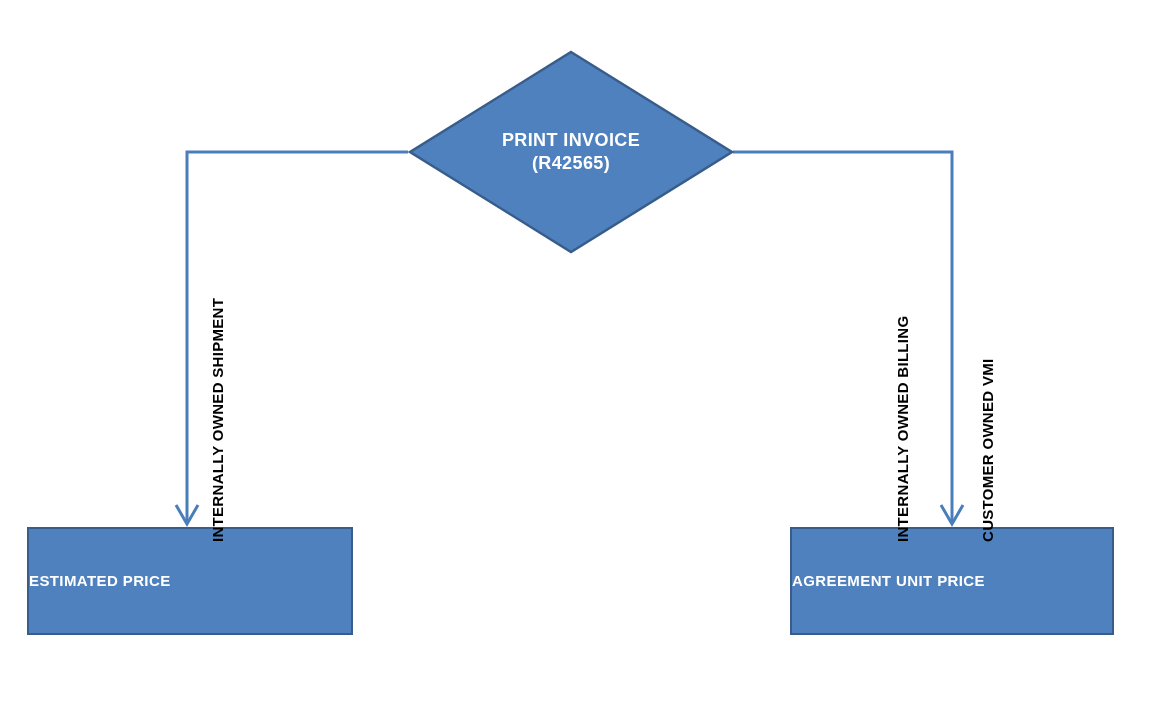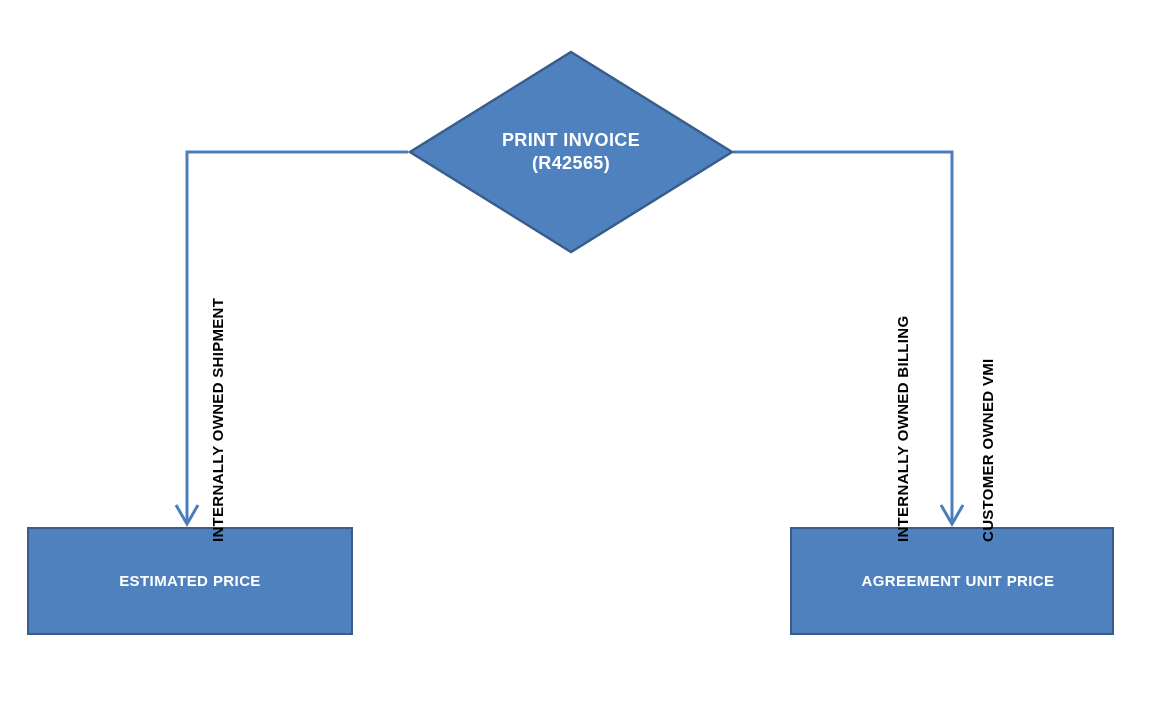--- a/index.html
+++ b/index.html
@@ -20,21 +20,21 @@
   }
 
   
   .node-box {
     position: absolute;
     box-sizing: border-box;
     background: #4E81BD;
     border: 2px solid #385D8A;
     display: flex;
     align-items: center;
-    justify-content: center;
+    justify-content: flex-start;
   }
   .node-box .node-label {
     color: #FFFFFF;
     font-weight: bold;
     font-size: 15px;
     letter-spacing: 0.4px;
     text-align: center;
     line-height: 1.25;
     white-space: nowrap;
   }
@@ -43,21 +43,20 @@
     left: 27px;
     top: 527px;
     width: 326px;
     height: 108px;
   }
   #box-agreement-unit-price {
     left: 790px;
     top: 527px;
     width: 324px;
     height: 108px;
-    padding-left: 12px;
   }
 
   
   #decision-print-invoice {
     position: absolute;
     left: 408px;
     top: 50px;
     width: 326px;
     height: 204px;
   }

